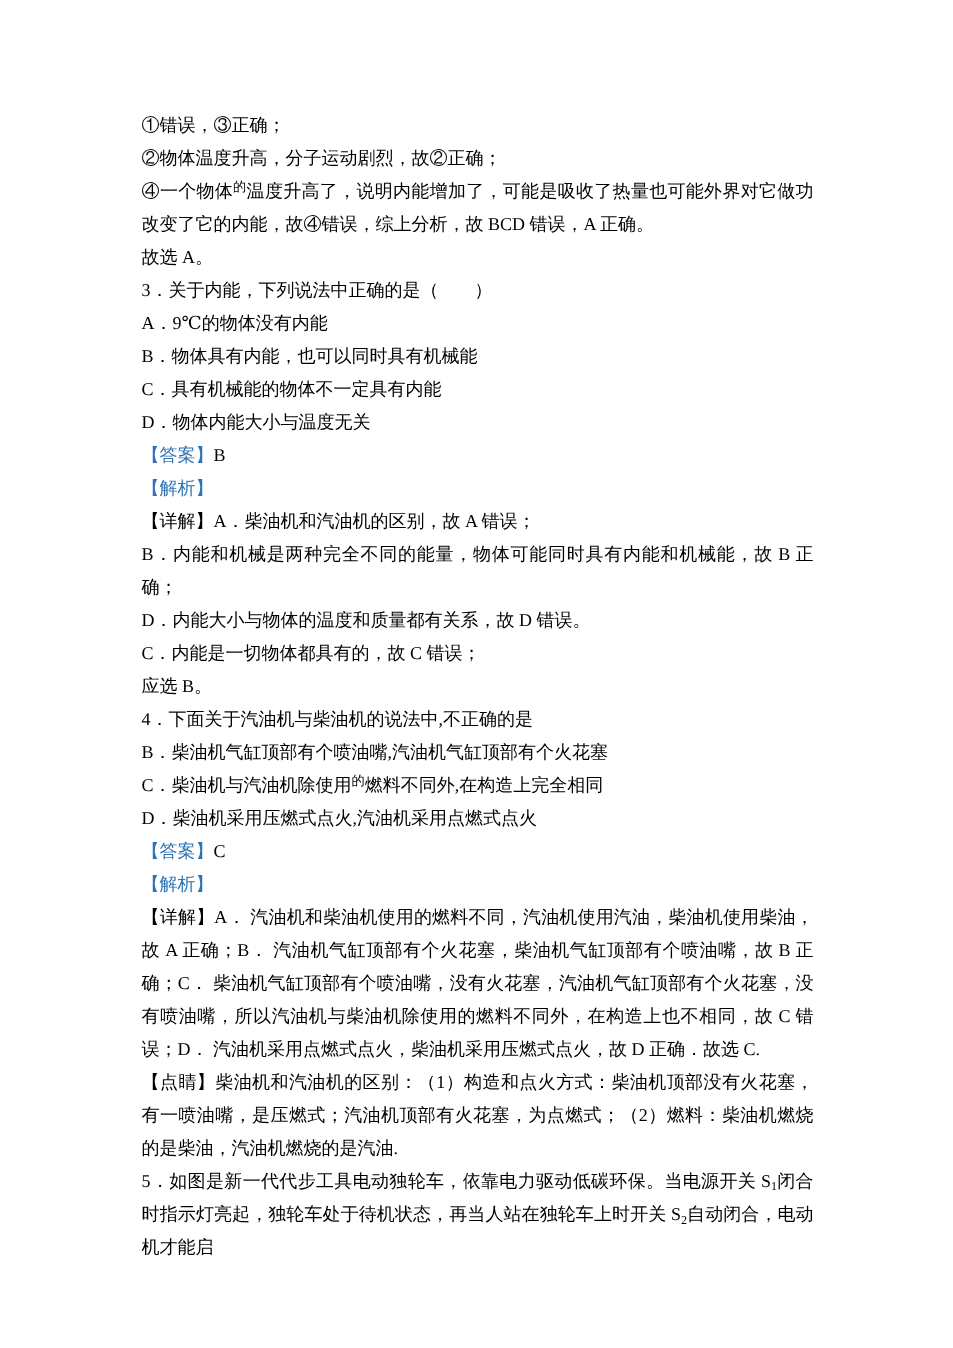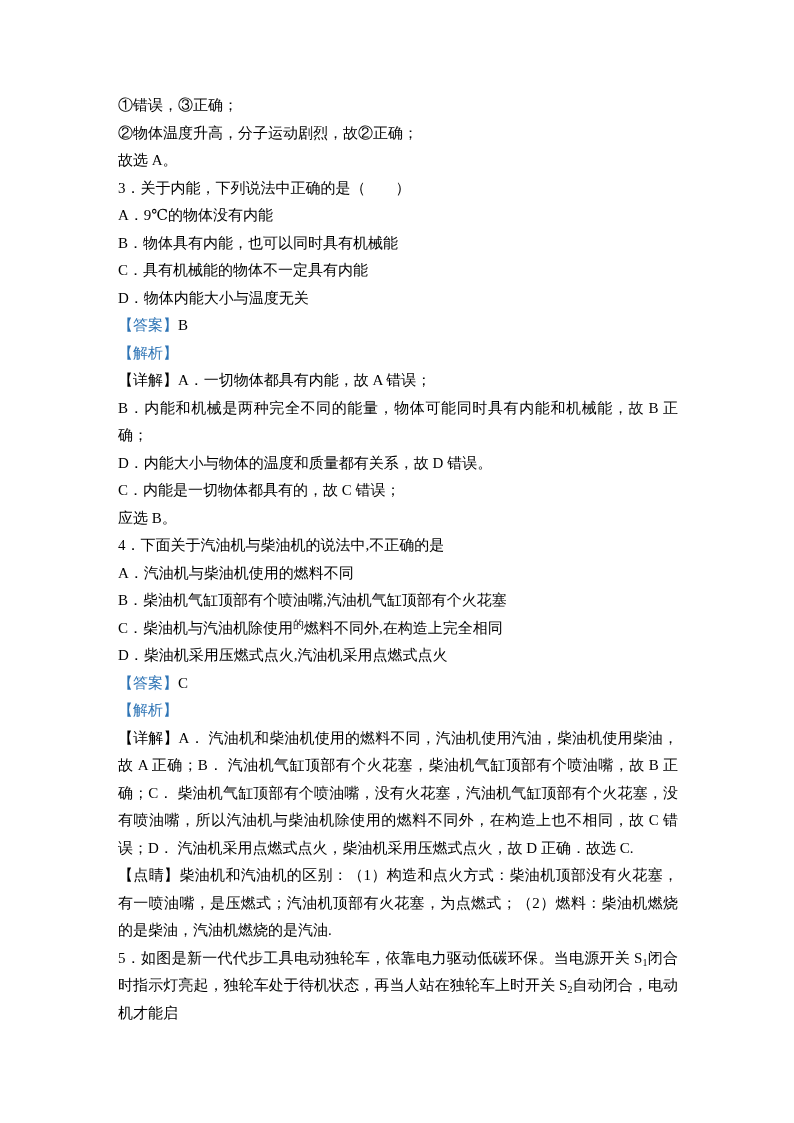--- a/index.html
+++ b/index.html
@@ -40,35 +40,35 @@
     vertical-align:-3px;
   }
 </style>
 </head>
 <body>
 
 <div class="page">
   <div class="doc-body" id="doc-body">
       <p class="para"><span class="run">①错误，③正确；</span></p>
       <p class="para"><span class="run">②物体温度升高，分子运动剧烈，故②正确；</span></p>
+      <p class="para"><span class="run">④一个物体</span><sup class="run">的</sup><span class="run">温度升高了，说明内能增加了，可能是吸收了热量也可能外界对它做功改变了它的内能，故④错误，综上分析，故 BCD 错误，A 正确。</span></p>
       <p class="para"><span class="run">故选 A。</span></p>
       <p class="para"><span class="run">3．关于内能，下列说法中正确的是（　　）</span></p>
       <p class="para"><span class="run">A．9℃的物体没有内能</span></p>
       <p class="para"><span class="run">B．物体具有内能，也可以同时具有机械能</span></p>
       <p class="para"><span class="run">C．具有机械能的物体不一定具有内能</span></p>
       <p class="para"><span class="run">D．物体内能大小与温度无关</span></p>
       <p class="para"><span class="run accent">【答案】</span><span class="run">B</span></p>
       <p class="para"><span class="run accent">【解析】</span></p>
-      <p class="para"><span class="run">【详解】A．一切物体都具有内能，故 A 错误；</span></p>
+      <p class="para"><span class="run">【详解】A．柴油机和汽油机的区别，故 A 错误；</span></p>
       <p class="para"><span class="run">B．内能和机械是两种完全不同的能量，物体可能同时具有内能和机械能，故 B 正确；</span></p>
       <p class="para"><span class="run">D．内能大小与物体的温度和质量都有关系，故 D 错误。</span></p>
       <p class="para"><span class="run">C．内能是一切物体都具有的，故 C 错误；</span></p>
       <p class="para"><span class="run">应选 B。</span></p>
       <p class="para"><span class="run">4．下面关于汽油机与柴油机的说法中,不正确的是</span></p>
-      <p class="para"><span class="run">A．汽油机与柴油机使用的燃料不同</span></p>
       <p class="para"><span class="run">B．柴油机气缸顶部有个喷油嘴,汽油机气缸顶部有个火花塞</span></p>
       <p class="para"><span class="run">C．柴油机与汽油机除使用</span><sup class="run">的</sup><span class="run">燃料不同外,在构造上完全相同</span></p>
       <p class="para"><span class="run">D．柴油机采用压燃式点火,汽油机采用点燃式点火</span></p>
       <p class="para"><span class="run accent">【答案】</span><span class="run">C</span></p>
       <p class="para"><span class="run accent">【解析】</span></p>
       <p class="para"><span class="run">【详解】A． 汽油机和柴油机使用的燃料不同，汽油机使用汽油，柴油机使用柴油，故 A 正确；B． 汽油机气缸顶部有个火花塞，柴油机气缸顶部有个喷油嘴，故 B 正确；C． 柴油机气缸顶部有个喷油嘴，没有火花塞，汽油机气缸顶部有个火花塞，没有喷油嘴，所以汽油机与柴油机除使用的燃料不同外，在构造上也不相同，故 C 错误；D． 汽油机采用点燃式点火，柴油机采用压燃式点火，故 D 正确．故选 C.</span></p>
       <p class="para"><span class="run">【点睛】柴油机和汽油机的区别：（1）构造和点火方式：柴油机顶部没有火花塞，有一喷油嘴，是压燃式；汽油机顶部有火花塞，为点燃式；（2）燃料：柴油机燃烧的是柴油，汽油机燃烧的是汽油.</span></p>
       <p class="para"><span class="run">5．如图是新一代代步工具电动独轮车，依靠电力驱动低碳环保。当电源开关 S</span><sub class="run">1</sub><span class="run">闭合时指示灯亮起，独轮车处于待机状态，再当人站在独轮车上时开关 S</span><sub class="run">2</sub><span class="run">自动闭合，电动机才能启</span></p>
     </div>
 </div>

